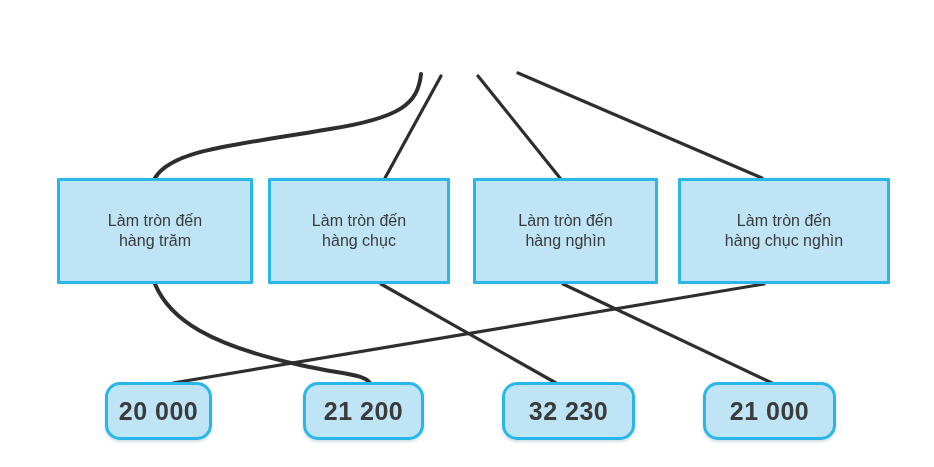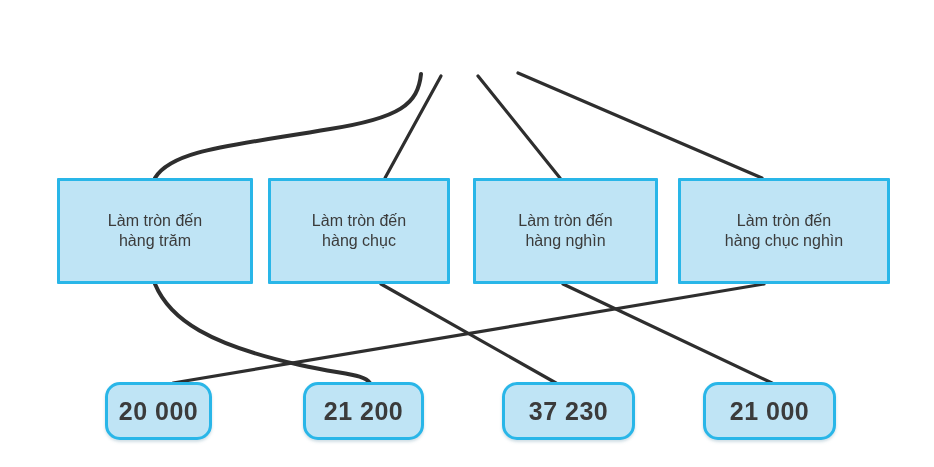--- a/index.html
+++ b/index.html
@@ -99,20 +99,20 @@
 
   <div class="node node-value" style="left:105px; top:382px; width:107px; height:58px;">
     <span>20 000</span>
   </div>
 
   <div class="node node-value" style="left:303px; top:382px; width:121px; height:58px;">
     <span>21 200</span>
   </div>
 
   <div class="node node-value" style="left:502px; top:382px; width:133px; height:58px;">
-    <span>37 230</span>
+    <span>32 230</span>
   </div>
 
   <div class="node node-value" style="left:703px; top:382px; width:133px; height:58px;">
     <span>21 000</span>
   </div>
 
 </div>
 
 </body></html>

